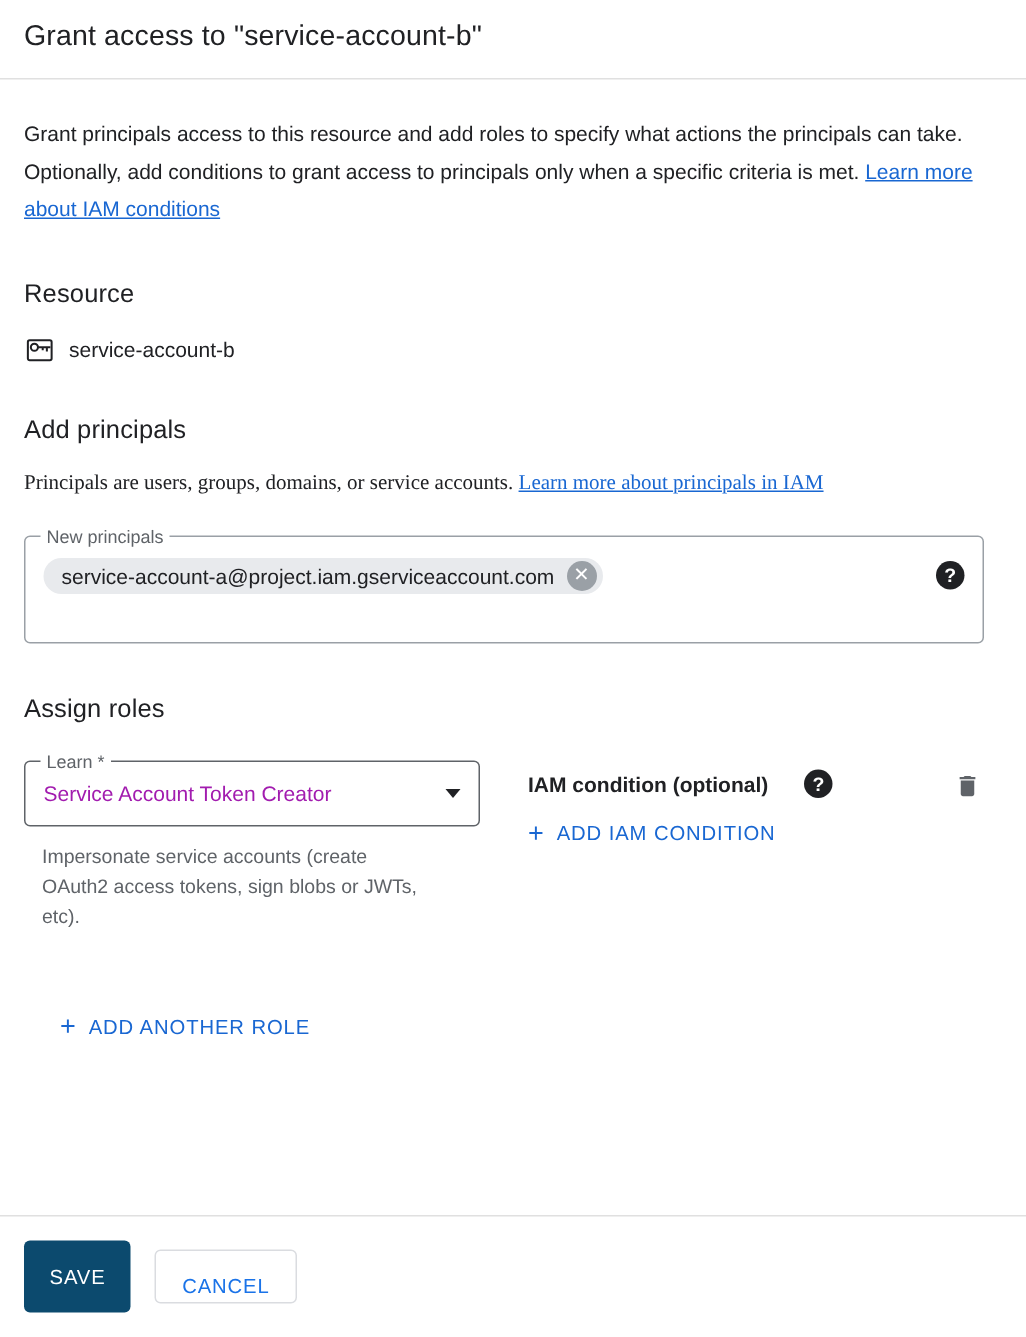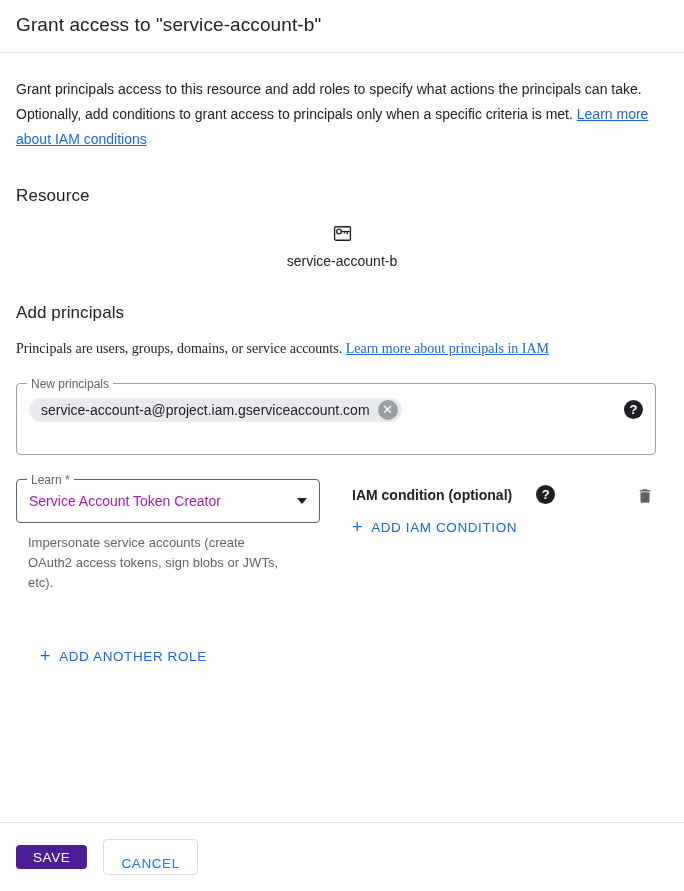--- a/index.html
+++ b/index.html
@@ -49,21 +49,20 @@
     font-weight: 500;
     color: #202124;
     margin: 34px 0 0 0;
     letter-spacing: 0.1px;
   }
   .resource-row {
     display: flex;
     align-items: center;
     margin-top: 17px;
     gap: 10px;
-    flex-direction: column;
   }
   .resource-icon {
     width: 20px;
     height: 20px;
     display: inline-flex;
     align-items: center;
     justify-content: center;
     color: #202124;
     flex: 0 0 20px;
   }
@@ -239,25 +238,25 @@
     bottom: 0;
     width: 684px;
     border-top: 1px solid #e0e0e0;
     padding: 16px;
     display: flex;
     align-items: center;
     gap: 16px;
     background: #ffffff;
   }
   .btn-primary {
-    background: #4c1d95;
+    background: #0c4a6e;
     color: #ffffff;
     border: none;
     border-radius: 4px;
-    height: 24px;
+    height: 48px;
     padding: 0 17px;
     font-size: 13.5px;
     font-weight: 500;
     letter-spacing: 0.6px;
     cursor: pointer;
     font-family: "Liberation Sans", sans-serif;
   }
   .btn-secondary {
     background: #ffffff;
     color: #1a73e8;
@@ -306,20 +305,21 @@
 
     <div class="field-outline">
       <span class="field-legend">New principals</span>
       <span class="chip">
         <span class="chip-label">service-account-a@project.iam.gserviceaccount.com</span>
         <span class="chip-close">✕</span>
       </span>
       <span class="field-help help-icon">?</span>
     </div>
 
+    <h2 class="section">Assign roles</h2>
 
 
     <div class="role-grid">
 
       <div class="role-col">
         <div class="select-outline">
           <span class="field-legend">Learn *</span>
           <span class="select-value">Service Account Token Creator</span>
           <span class="caret"></span>
         </div>

